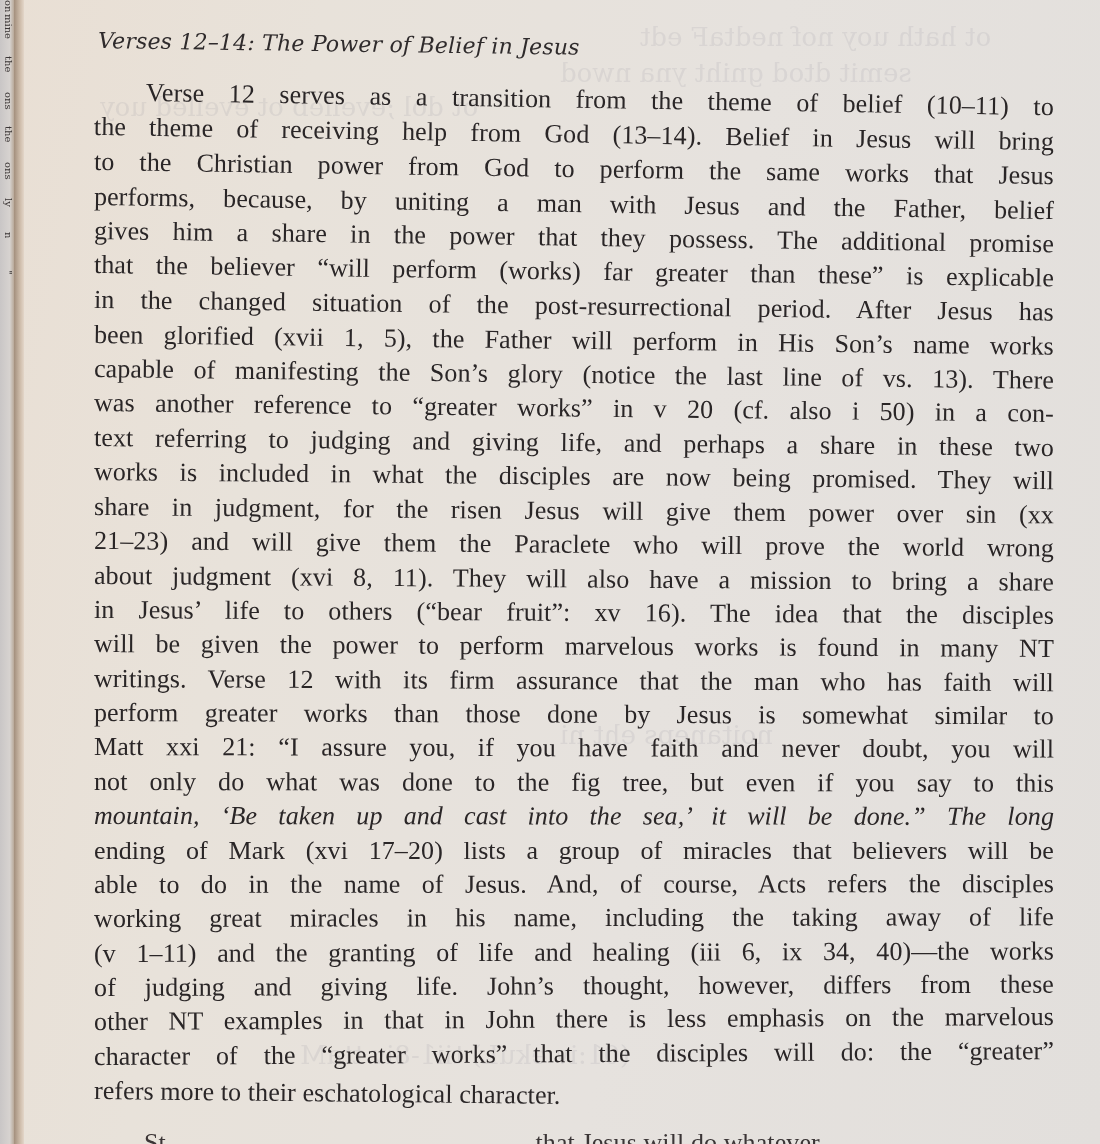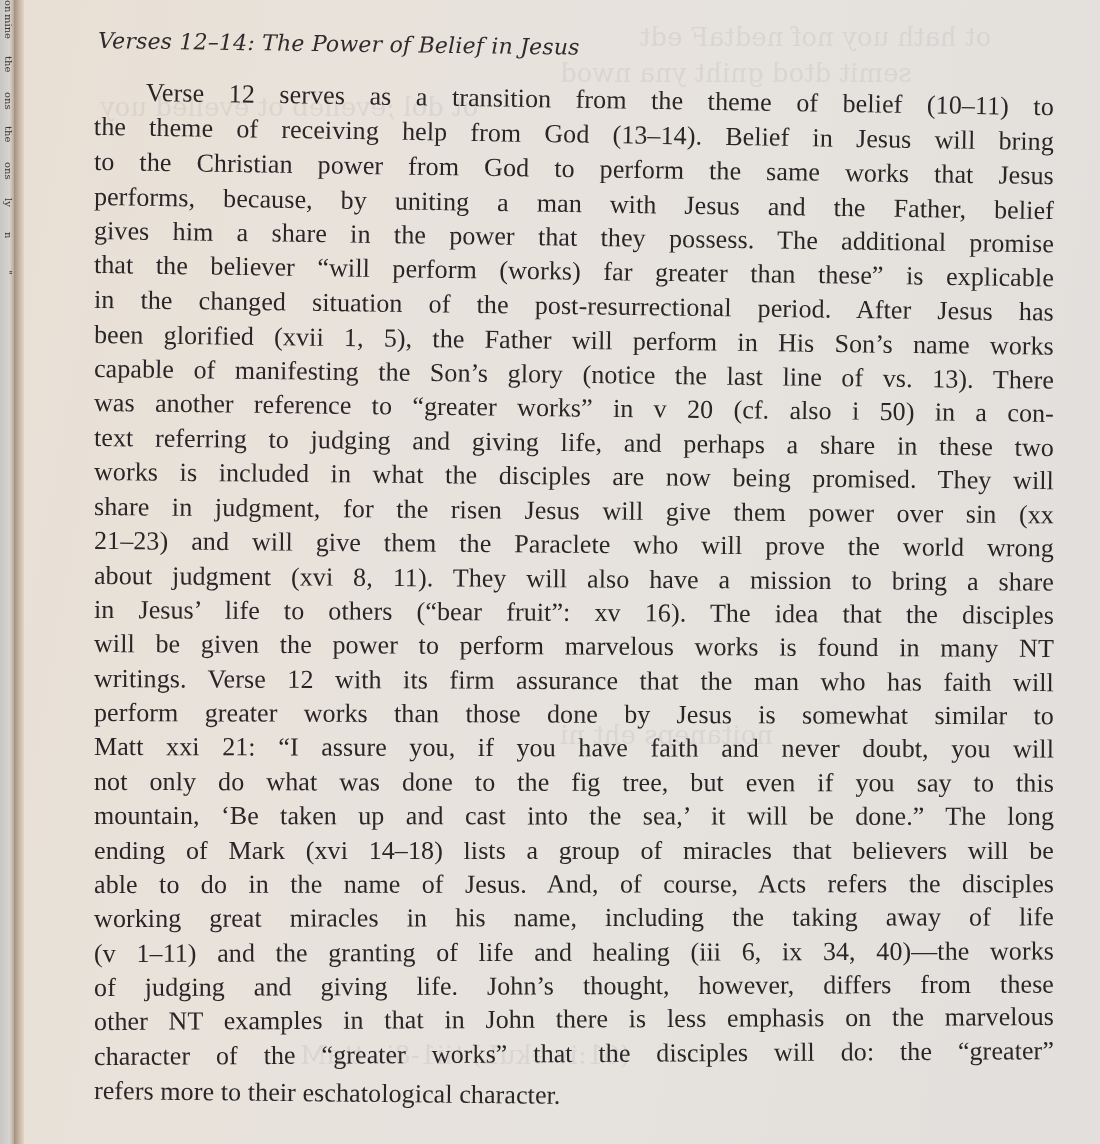--- a/index.html
+++ b/index.html
@@ -153,25 +153,28 @@
     <div class="line" style="top:457px; transform:rotate(0.55deg);">works is included in what the disciples are now being promised. They will</div>
     <div class="line" style="top:492px; transform:rotate(0.5deg);">share in judgment, for the risen Jesus will give them power over sin (xx</div>
     <div class="line" style="top:526px; transform:rotate(0.45deg);">21–23) and will give them the Paraclete who will prove the world wrong</div>
     <div class="line" style="top:561px; transform:rotate(0.4deg);">about judgment (xvi 8, 11). They will also have a mission to bring a share</div>
     <div class="line" style="top:595px; transform:rotate(0.35deg);">in Jesus’ life to others (“bear fruit”: xv 16). The idea that the disciples</div>
     <div class="line" style="top:629px; transform:rotate(0.3deg);">will be given the power to perform marvelous works is found in many NT</div>
     <div class="line" style="top:664px; transform:rotate(0.25deg);">writings. Verse 12 with its firm assurance that the man who has faith will</div>
     <div class="line" style="top:698px; transform:rotate(0.2deg);">perform greater works than those done by Jesus is somewhat similar to</div>
     <div class="line" style="top:732px; transform:rotate(0.15deg);">Matt xxi 21: “I assure you, if you have faith and never doubt, you will</div>
     <div class="line" style="top:767px; transform:rotate(0.1deg);">not only do what was done to the fig tree, but even if you say to this</div>
-    <div class="line" style="top:801px; transform:rotate(0.05deg);">mountain, ‘Be taken up and cast into the sea,’ it will be done.” The long</div>
-    <div class="line" style="top:836px; transform:rotate(0deg);">ending of Mark (xvi 14–18) lists a group of miracles that believers will be</div>
+    <div class="line" style="top:801px; transform:rotate(0.05deg);font-style:italic;">mountain, ‘Be taken up and cast into the sea,’ it will be done.” The long</div>
+    <div class="line" style="top:836px; transform:rotate(0deg);">ending of Mark (xvi 17–20) lists a group of miracles that believers will be</div>
     <div class="line" style="top:870px; transform:rotate(-0.05deg);">able to do in the name of Jesus. And, of course, Acts refers the disciples</div>
     <div class="line" style="top:904px; transform:rotate(-0.1deg);">working great miracles in his name, including the taking away of life</div>
     <div class="line" style="top:939px; transform:rotate(-0.15deg);">(v 1–11) and the granting of life and healing (iii 6, ix 34, 40)—the works</div>
     <div class="line" style="top:973px; transform:rotate(-0.2deg);">of judging and giving life. John’s thought, however, differs from these</div>
     <div class="line" style="top:1007px; transform:rotate(-0.3deg);">other NT examples in that in John there is less emphasis on the marvelous</div>
     <div class="line" style="top:1042px; transform:rotate(-0.35deg);">character of the “greater works” that the disciples will do: the “greater”</div>
     <div class="line last" style="top:1076px; transform:rotate(0.6deg);">refers more to their eschatological character.</div>
   </div>
 
+  <div class="cut-wrap">
+    <div class="line cut" style="left:144px; top:0; width:900px; font-family:'Liberation Serif', serif; font-size:26px; white-space:pre;">St                                                        that Jesus will do whatever</div>
+  </div>
 
 </div>
 
 </body></html>

